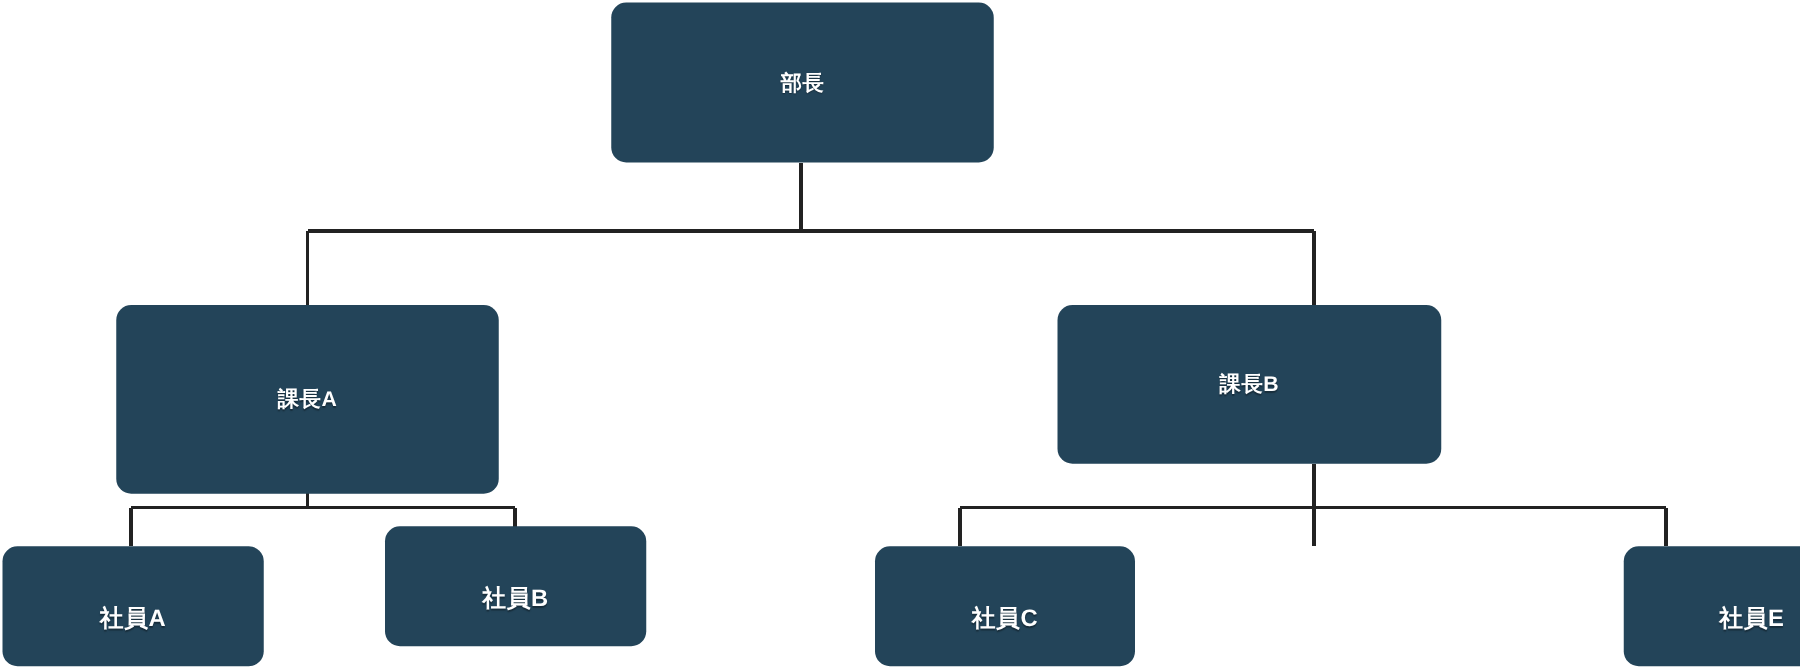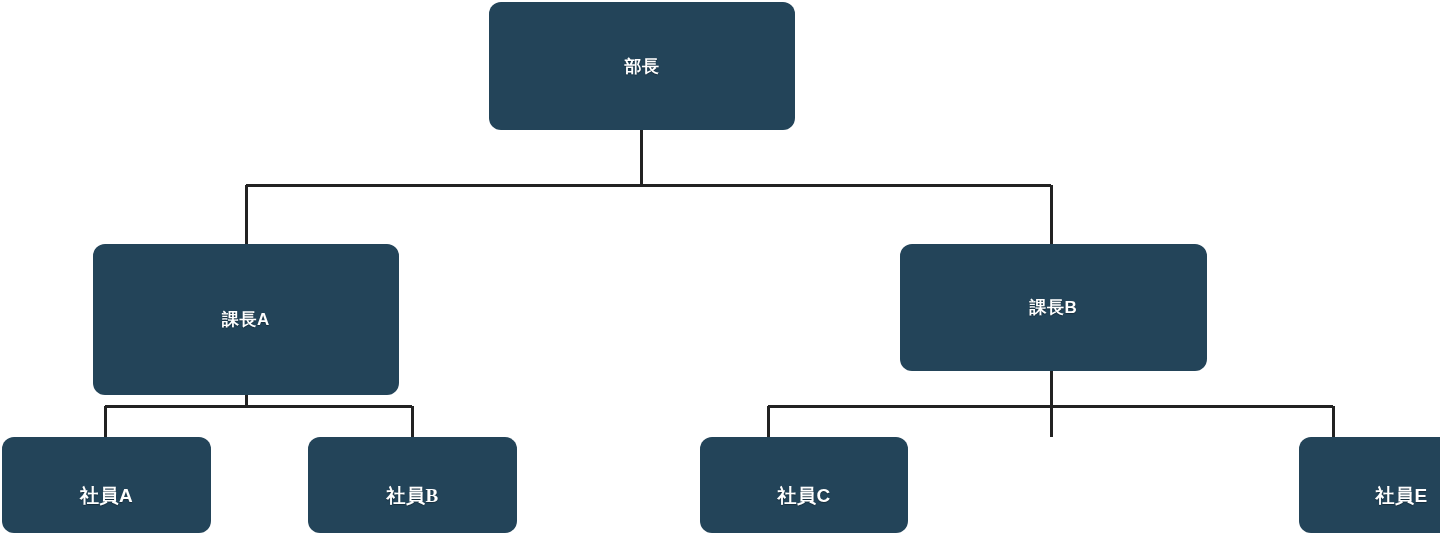--- a/index.html
+++ b/index.html
@@ -80,29 +80,29 @@
   </svg>
 
   <div class="node level-root" style="left:489px; top:2px; width:306px; height:128px;">
     <span class="node-label">部長</span>
   </div>
 
   <div class="node level-mid" style="left:93px; top:244px; width:306px; height:151px;text-align:center;">
     <span class="node-label">課長A</span>
   </div>
 
-  <div class="node level-mid" style="left:900px; top:244px; width:307px; height:127px;">
+  <div class="node level-mid" style="left:846px; top:244px; width:307px; height:127px;">
     <span class="node-label">課長B</span>
   </div>
 
   <div class="node level-leaf" style="left:2px; top:437px; width:209px; height:96px;">
     <span class="node-label">社員A</span>
   </div>
 
-  <div class="node level-leaf" style="left:308px; top:437px; width:209px; height:96px;font-family:Liberation Serif, serif;">
+  <div class="node level-leaf" style="left:308px; top:421px; width:209px; height:96px;">
     <span class="node-label">社員B</span>
   </div>
 
   <div class="node level-leaf" style="left:700px; top:437px; width:208px; height:96px;">
     <span class="node-label">社員C</span>
   </div>
 
 
   <div class="node level-leaf" style="left:1299px; top:437px; width:205px; height:96px;">
     <span class="node-label">社員E</span>

